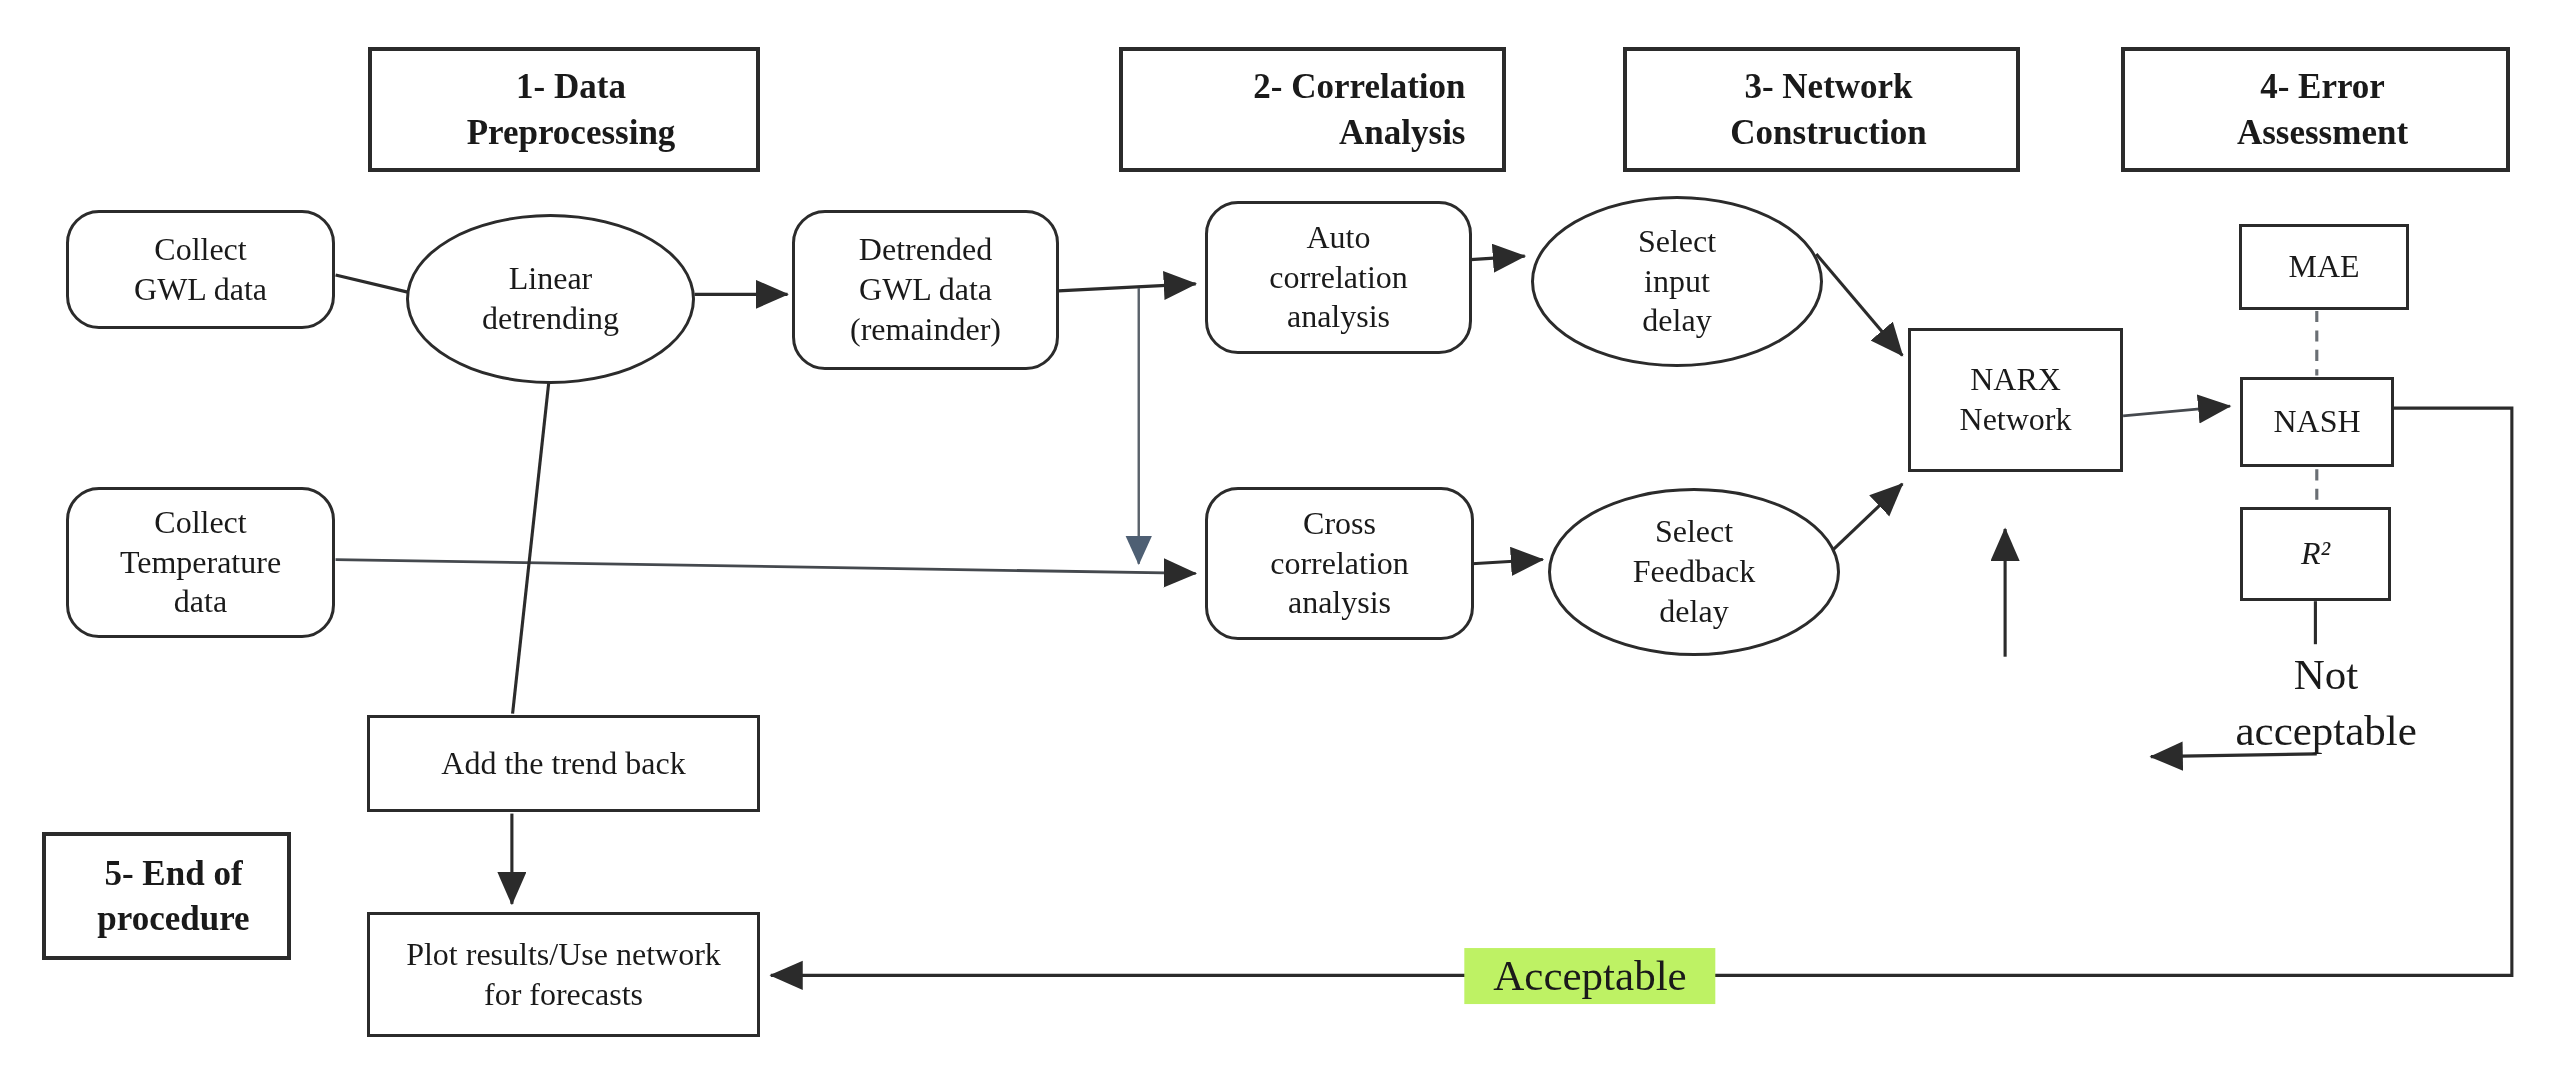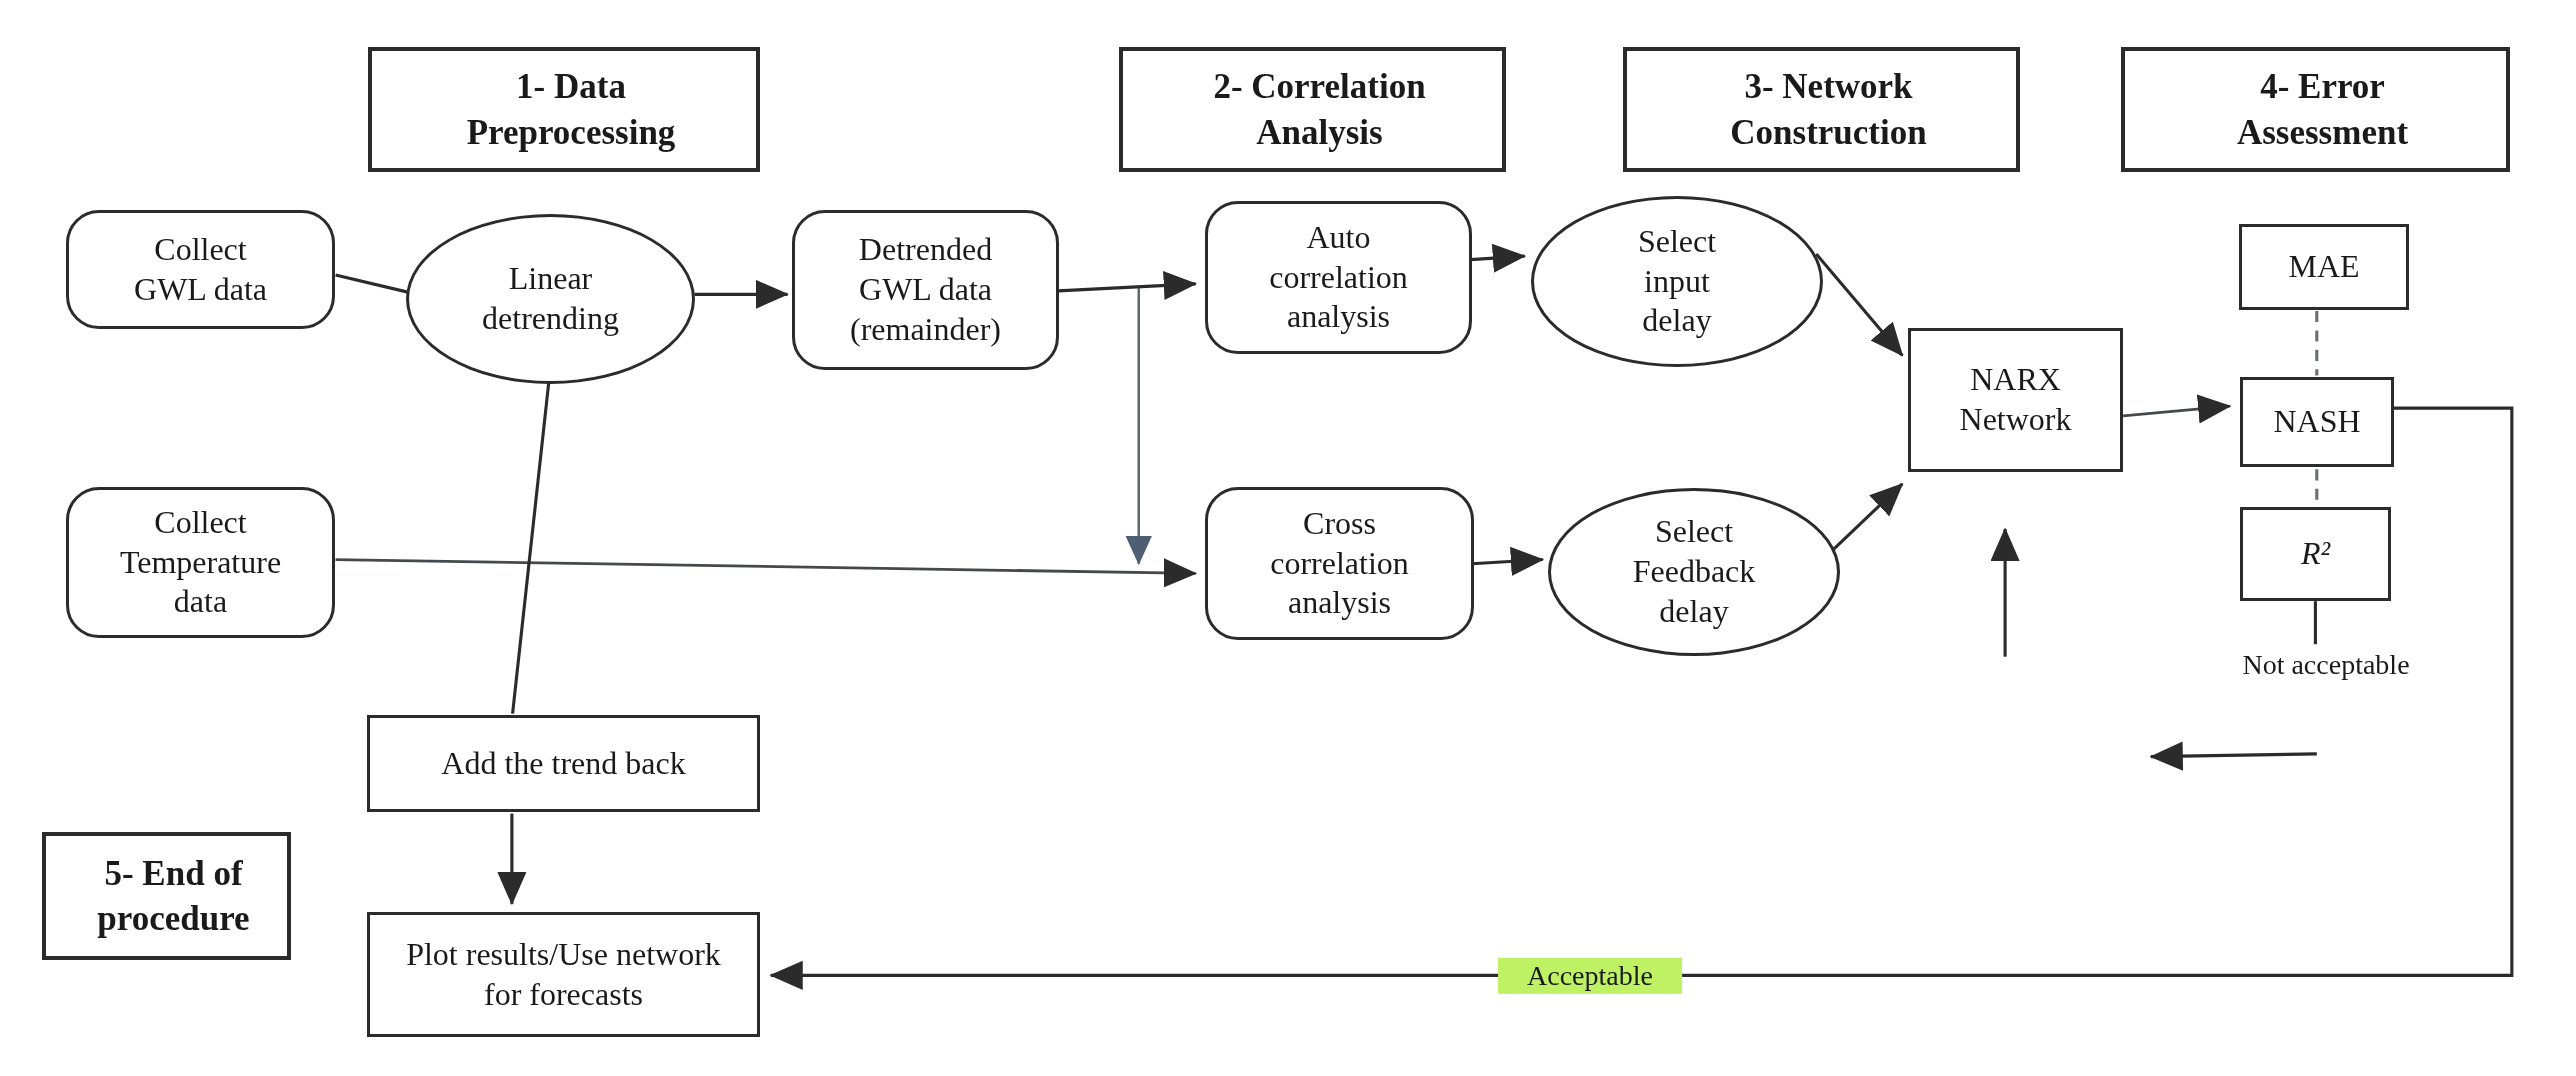--- a/index.html
+++ b/index.html
@@ -19,27 +19,27 @@
     text-align:center;box-sizing:border-box;
     background:#ffffff;border:3.5px solid #2b2b2b;
     font-size:32px;line-height:1.24;
   }
   .node .lbl{display:inline-block;}
   .rounded{border-radius:33px;}
   .ellipse{border-radius:50%;}
   .stage{border-width:4.2px;font-weight:bold;font-size:35px;line-height:1.3;padding-left:14px;}
   .plain-label{
     position:absolute;z-index:2;
-    text-align:center;font-size:28px;line-height:1.3;
+    text-align:center;font-size:43px;line-height:1.3;
     background:transparent;
   }
   .whitebg{background:#bef264;padding:0 29px;}
   
   .w-stage1 .lbl{max-width:264px;}
-  .w-stage2 .lbl{max-width:292px;}
+  .w-stage2 .lbl{max-width:292px;text-align:right;}
   .w-stage3 .lbl{max-width:306px;}
   .w-stage4 .lbl{max-width:243px;}
   .w-stage5 .lbl{max-width:194px;}
   .w-collectgwl .lbl{max-width:167px;}
   .w-collecttemp .lbl{max-width:194px;}
   .w-detrended .lbl{max-width:182px;}
   .w-linear .lbl{max-width:181px;}
   .w-corr .lbl{max-width:194px;}
   .w-selinput .lbl{max-width:132px;}
   .w-selfeed .lbl{max-width:174px;}

